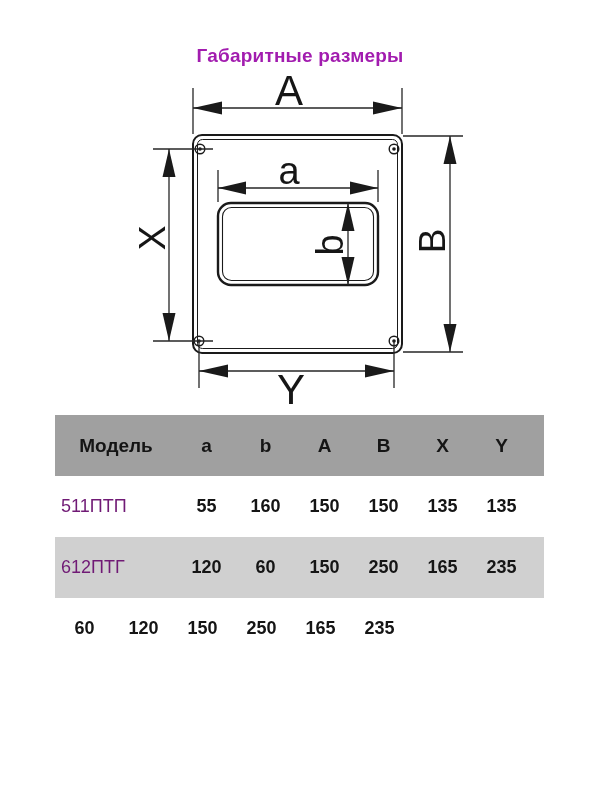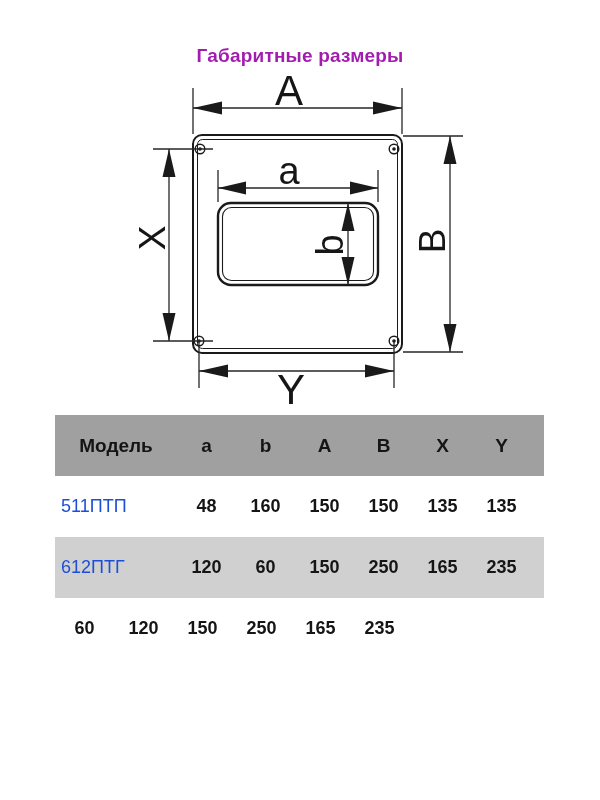--- a/index.html
+++ b/index.html
@@ -20,21 +20,21 @@
   }
   .dims-table { position:absolute; top:415px; left:55px; width:489px; font-size:18px; }
   .trow {
     display:flex; align-items:center; height:61px; width:489px;
     box-sizing:border-box; padding-right:13px; background:#ffffff;
   }
   .trow.header { background:#a0a0a0; font-weight:bold; font-size:19px; color:#141414; }
   .trow.alt { background:#d0d0d0; }
   .cell-model { width:122px; box-sizing:border-box; }
   .trow.header .cell-model { text-align:center; }
-  .trow:not(.header) .cell-model { padding-left:6px; color:#1d4ed8; font-weight:normal; }
+  .trow:not(.header) .cell-model { padding-left:6px; color:#701a75; font-weight:normal; }
   .cell-num { width:59px; text-align:center; font-weight:bold; color:#151515; }
 </style>
 </head>
 <body>
 
 <h1 class="page-title">Габаритные размеры</h1>
 
 <svg class="diagram-svg" width="600" height="348" viewBox="0 0 600 348">
 
   <g>
@@ -123,21 +123,21 @@
     <div class="cell-num">a</div>
     <div class="cell-num">b</div>
     <div class="cell-num">A</div>
     <div class="cell-num">B</div>
     <div class="cell-num">X</div>
     <div class="cell-num">Y</div>
   </div>
 
   <div class="trow">
     <div class="cell-model">511ПТП</div>
-    <div class="cell-num">48</div>
+    <div class="cell-num">55</div>
     <div class="cell-num">160</div>
     <div class="cell-num">150</div>
     <div class="cell-num">150</div>
     <div class="cell-num">135</div>
     <div class="cell-num">135</div>
   </div>
 
   <div class="trow alt">
     <div class="cell-model">612ПТГ</div>
     <div class="cell-num">120</div>

